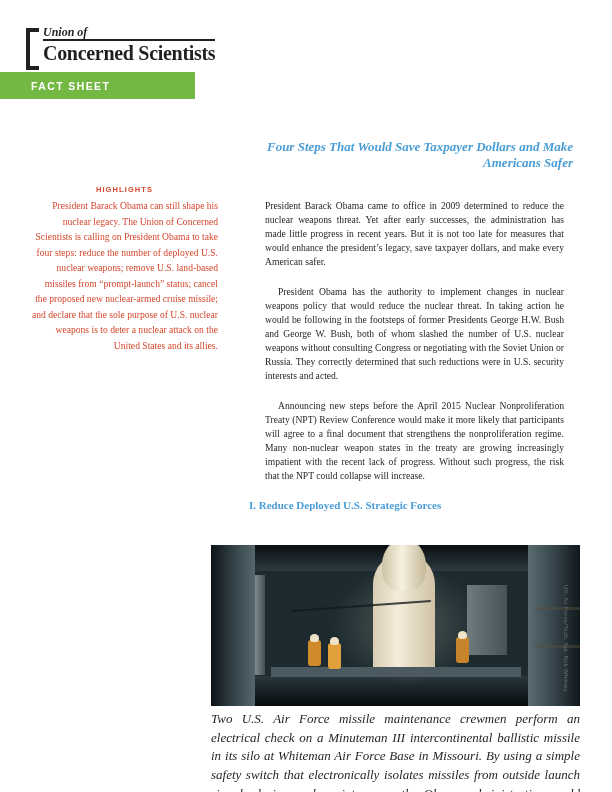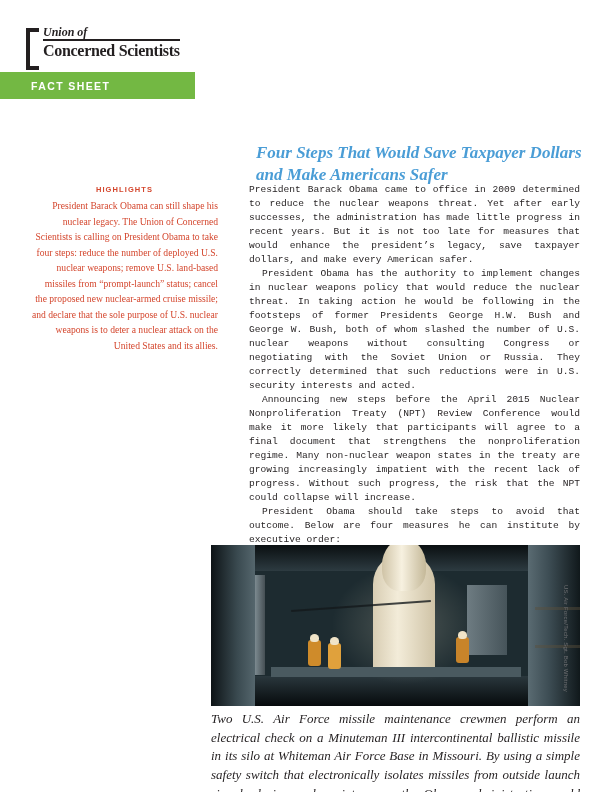--- a/index.html
+++ b/index.html
@@ -50,21 +50,21 @@
     font-style: italic;
     font-weight: bold;
     font-size: 12px;
     letter-spacing: 0px;
     color: #231f20;
     margin-bottom: 1px;
   }
   .logo-line2 {
     font-family: "Liberation Serif", serif;
     font-weight: bold;
-    font-size: 16px;
+    font-size: 20px;
     letter-spacing: -0.3px;
     color: #231f20;
     border-top: 2px solid #231f20;
     padding-top: 2px;
   }
 
   
   .factsheet-banner {
     position: absolute;
     left: 0;
@@ -91,28 +91,29 @@
     top: 50px;
     width: 330px;
     font-family: "Liberation Serif", serif;
     font-size: 25px;
     line-height: 1.18;
     color: #231f20;
     letter-spacing: -0.2px;
   }
   .subhead {
     position: absolute;
-    left: 256px;
+    left: 243px;
     top: 128px;
     width: 330px;
     font-family: "Liberation Serif", serif;
     font-style: italic;
-    font-size: 17px;
+    font-size: 13px;
     line-height: 1.28;
     color: #4a9dd6;
+    text-align: right;
   }
 
   
   .highlights-title {
     position: absolute;
     left: 31px;
     top: 185px;
     width: 187px;
     text-align: center;
     font-family: "Liberation Sans", sans-serif;
@@ -134,22 +135,22 @@
   }
 
   
   .body-col {
     position: absolute;
     left: 249px;
     top: 183px;
     width: 331px;
   }
   .body-col p {
-    margin: 0;
-    font-family: Liberation Mono, monospace;
+    margin: 16px;
+    font-family: Liberation Serif, serif;
     font-size: 9.6px;
     line-height: 1.46;
     text-align: justify;
     color: #231f20;
   }
   .body-col p + p {
     text-indent: 13px;
   }
   .section-head {
     margin-top: 14px;
@@ -327,21 +328,20 @@
 
   <h2 class="subhead">Four Steps That Would Save Taxpayer Dollars and Make Americans Safer</h2>
 
   <div class="highlights-title">HIGHLIGHTS</div>
   <div class="highlights-body">President Barack Obama can still shape his nuclear legacy. The Union of Concerned Scientists is calling on President Obama to take four steps: reduce the number of deployed U.S. nuclear weapons; remove U.S. land-based missiles from “prompt-launch” status; cancel the proposed new nuclear-armed cruise missile; and declare that the sole purpose of U.S. nuclear weapons is to deter a nuclear attack on the United States and its allies.</div>
 
   <div class="body-col">
     <p>President Barack Obama came to office in 2009 determined to reduce the nuclear weapons threat. Yet after early successes, the administration has made little progress in recent years. But it is not too late for measures that would enhance the president’s legacy, save taxpayer dollars, and make every American safer.</p>
     <p>President Obama has the authority to implement changes in nuclear weapons policy that would reduce the nuclear threat. In taking action he would be following in the footsteps of former Presidents George H.W. Bush and George W. Bush, both of whom slashed the number of U.S. nuclear weapons without consulting Congress or negotiating with the Soviet Union or Russia. They correctly determined that such reductions were in U.S. security interests and acted.</p>
     <p>Announcing new steps before the April 2015 Nuclear Nonproliferation Treaty (NPT) Review Conference would make it more likely that participants will agree to a final document that strengthens the nonproliferation regime. Many non-nuclear weapon states in the treaty are growing increasingly impatient with the recent lack of progress. Without such progress, the risk that the NPT could collapse will increase.</p>
-    <p>President Obama should take steps to avoid that outcome. Below are four measures he can institute by executive order:</p>
     <div class="section-head">I. Reduce Deployed U.S. Strategic Forces</div>
   </div>
 
   <div class="photo">
     <div class="silo-top"></div>
     <div class="silo-bottom"></div>
     <div class="silo-wall-left"></div>
     <div class="silo-wall-right"></div>
     <div class="glow"></div>
     <div class="duct"></div>

